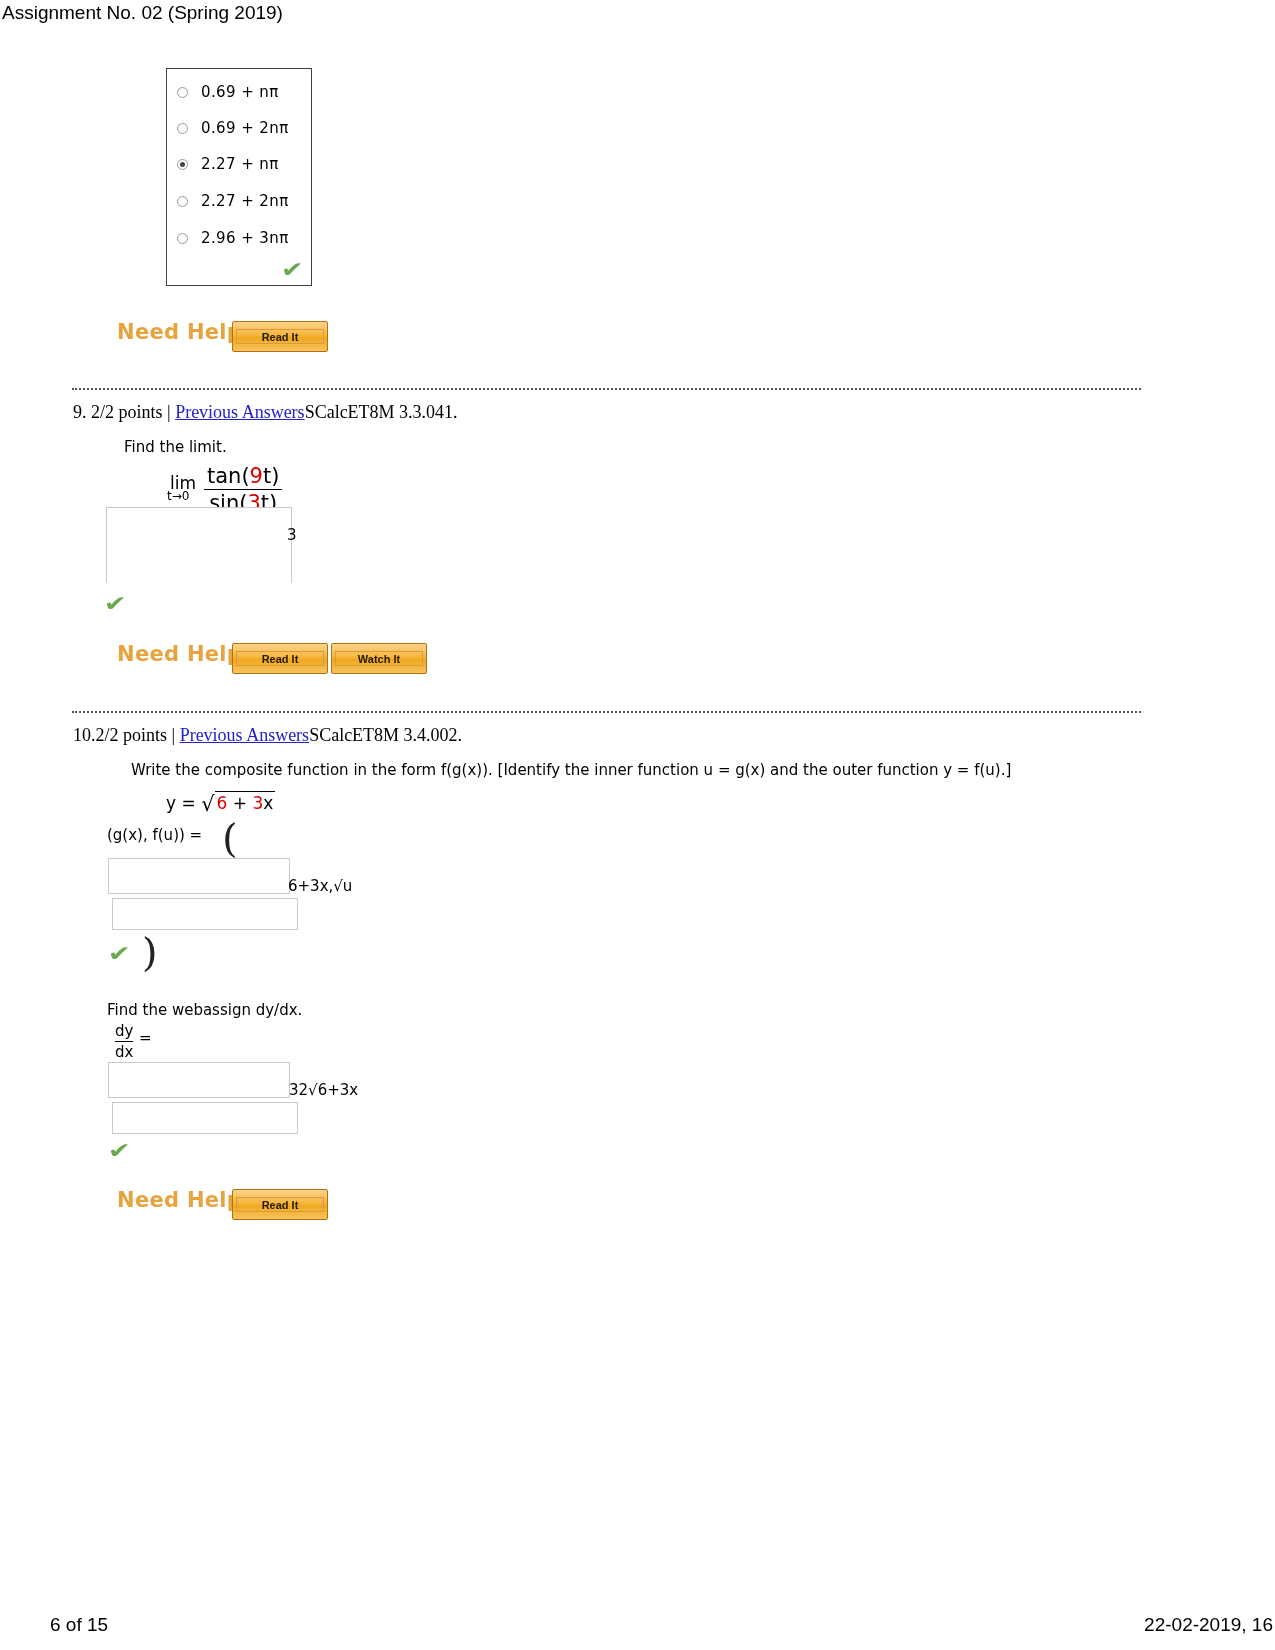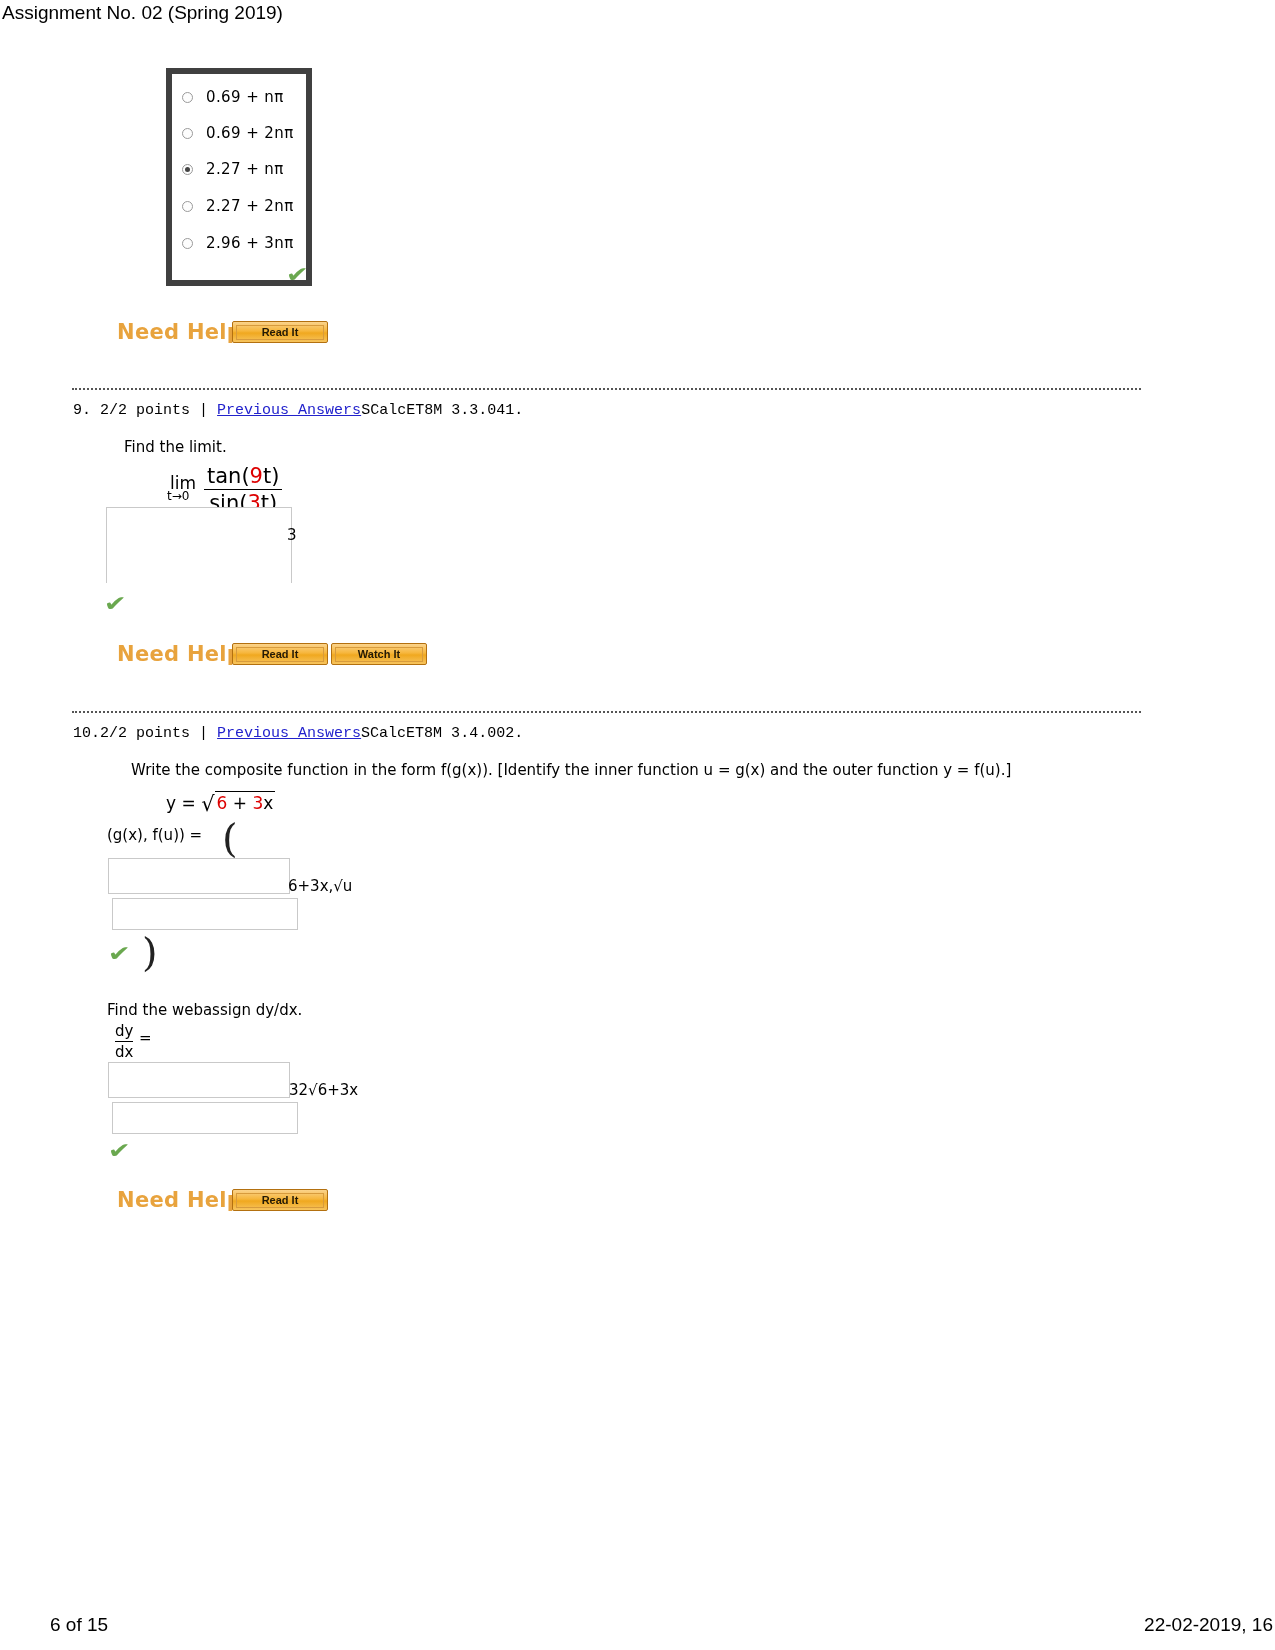--- a/index.html
+++ b/index.html
@@ -70,22 +70,22 @@
   .divider {
     position: absolute;
     left: 72px;
     width: 1069px;
     height: 0;
     border-top: 2px dotted #555555;
   }
 
   .q-meta {
     position: absolute;
-    font-size: 15px;
-    font-family: Liberation Mono, monospace;
+    font-size: 18px;
+    font-family: Liberation Serif, serif;
     color: #000;
     white-space: nowrap;
   }
   .q-meta .prev-ans {
     color: #2222cc;
     text-decoration: underline;
   }
 
   .q-text {
     position: absolute;
@@ -95,21 +95,21 @@
     white-space: nowrap;
   }
 
   
   .mc-box {
     position: absolute;
     left: 166px;
     top: 68px;
     width: 146px;
     height: 218px;
-    border: 6px solid #404040;
+    border: 1px solid #404040;
     background: #ffffff;
     box-sizing: border-box;
   }
   .mc-row {
     position: absolute;
     left: 10px;
     display: flex;
     align-items: center;
     white-space: nowrap;
   }
@@ -157,21 +157,21 @@
     font-size: 21px;
     font-weight: bold;
     font-family: "DejaVu Sans", sans-serif;
     color: #e8a33d;
     letter-spacing: .3px;
     white-space: nowrap;
   }
   .help-btn {
     position: absolute;
     width: 96px;
-    height: 22px;
+    height: 31px;
     border: 1px solid #b3700f;
     border-radius: 2px;
     background: linear-gradient(to bottom, #fbd38b 0%, #f6b63c 45%, #f0a81f 55%, #f7c45e 100%);
     box-sizing: border-box;
     display: flex;
     align-items: center;
     justify-content: center;
   }
   .help-btn .inner {
     width: 88px;

